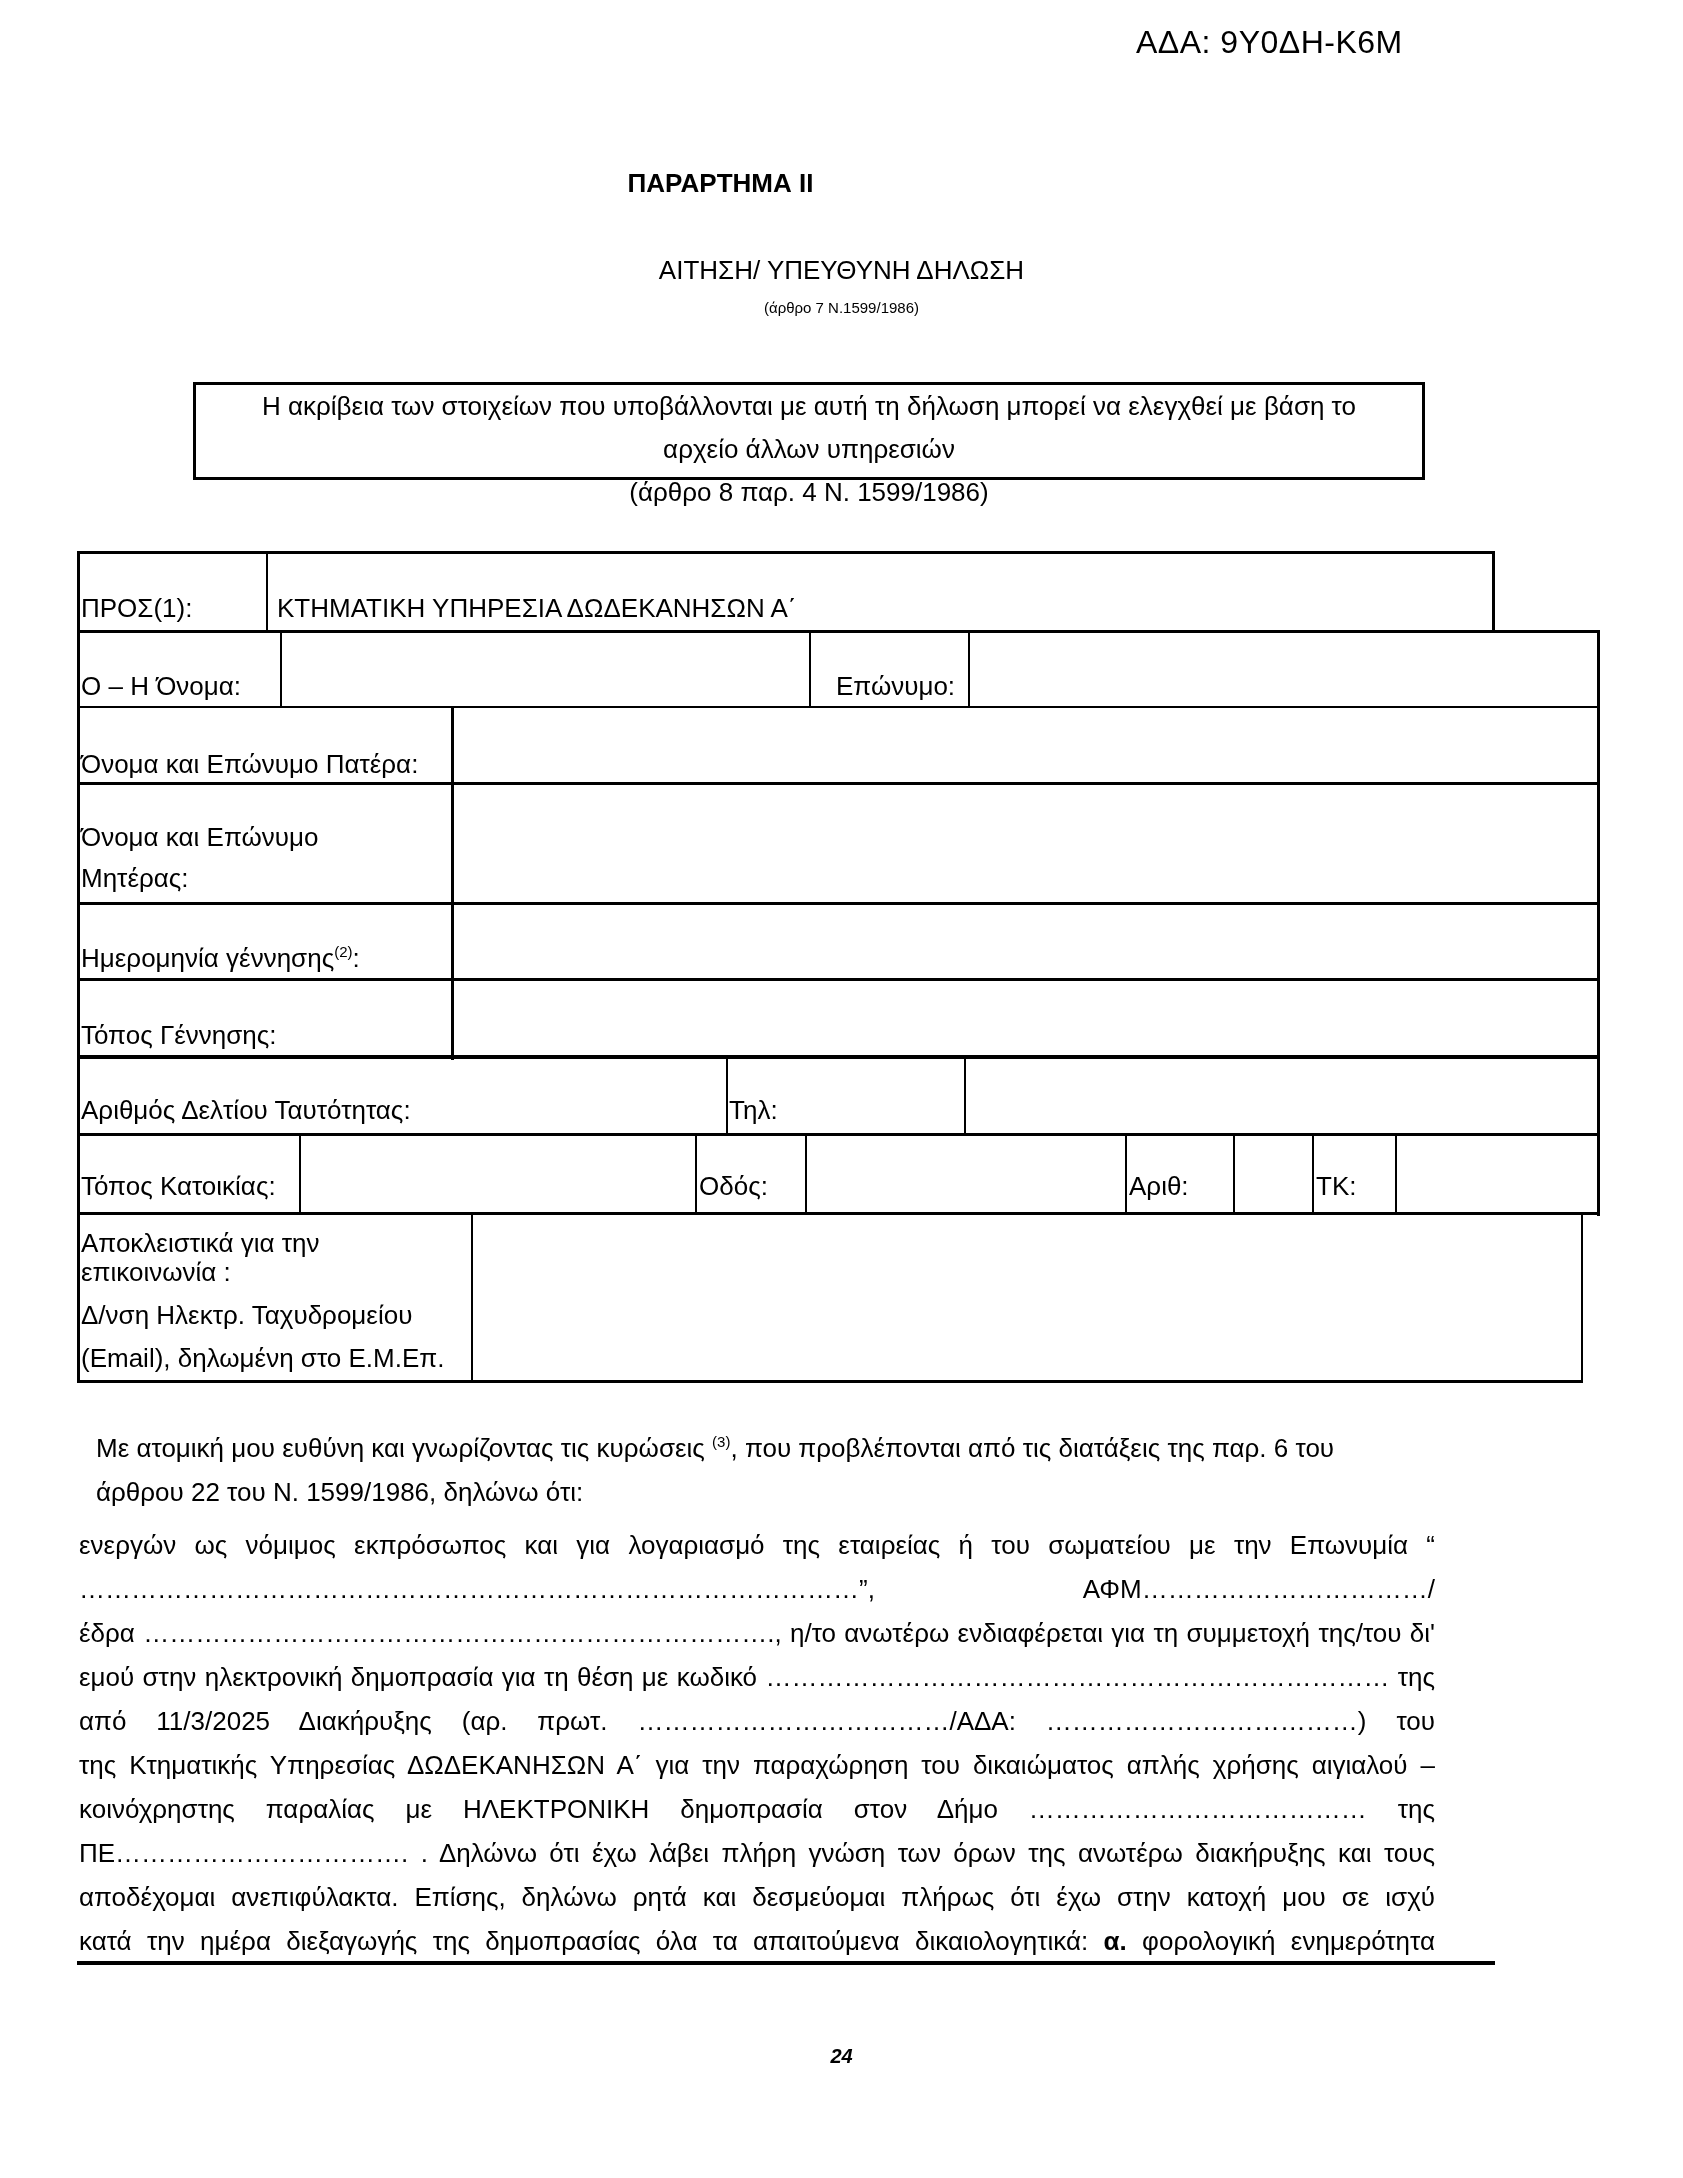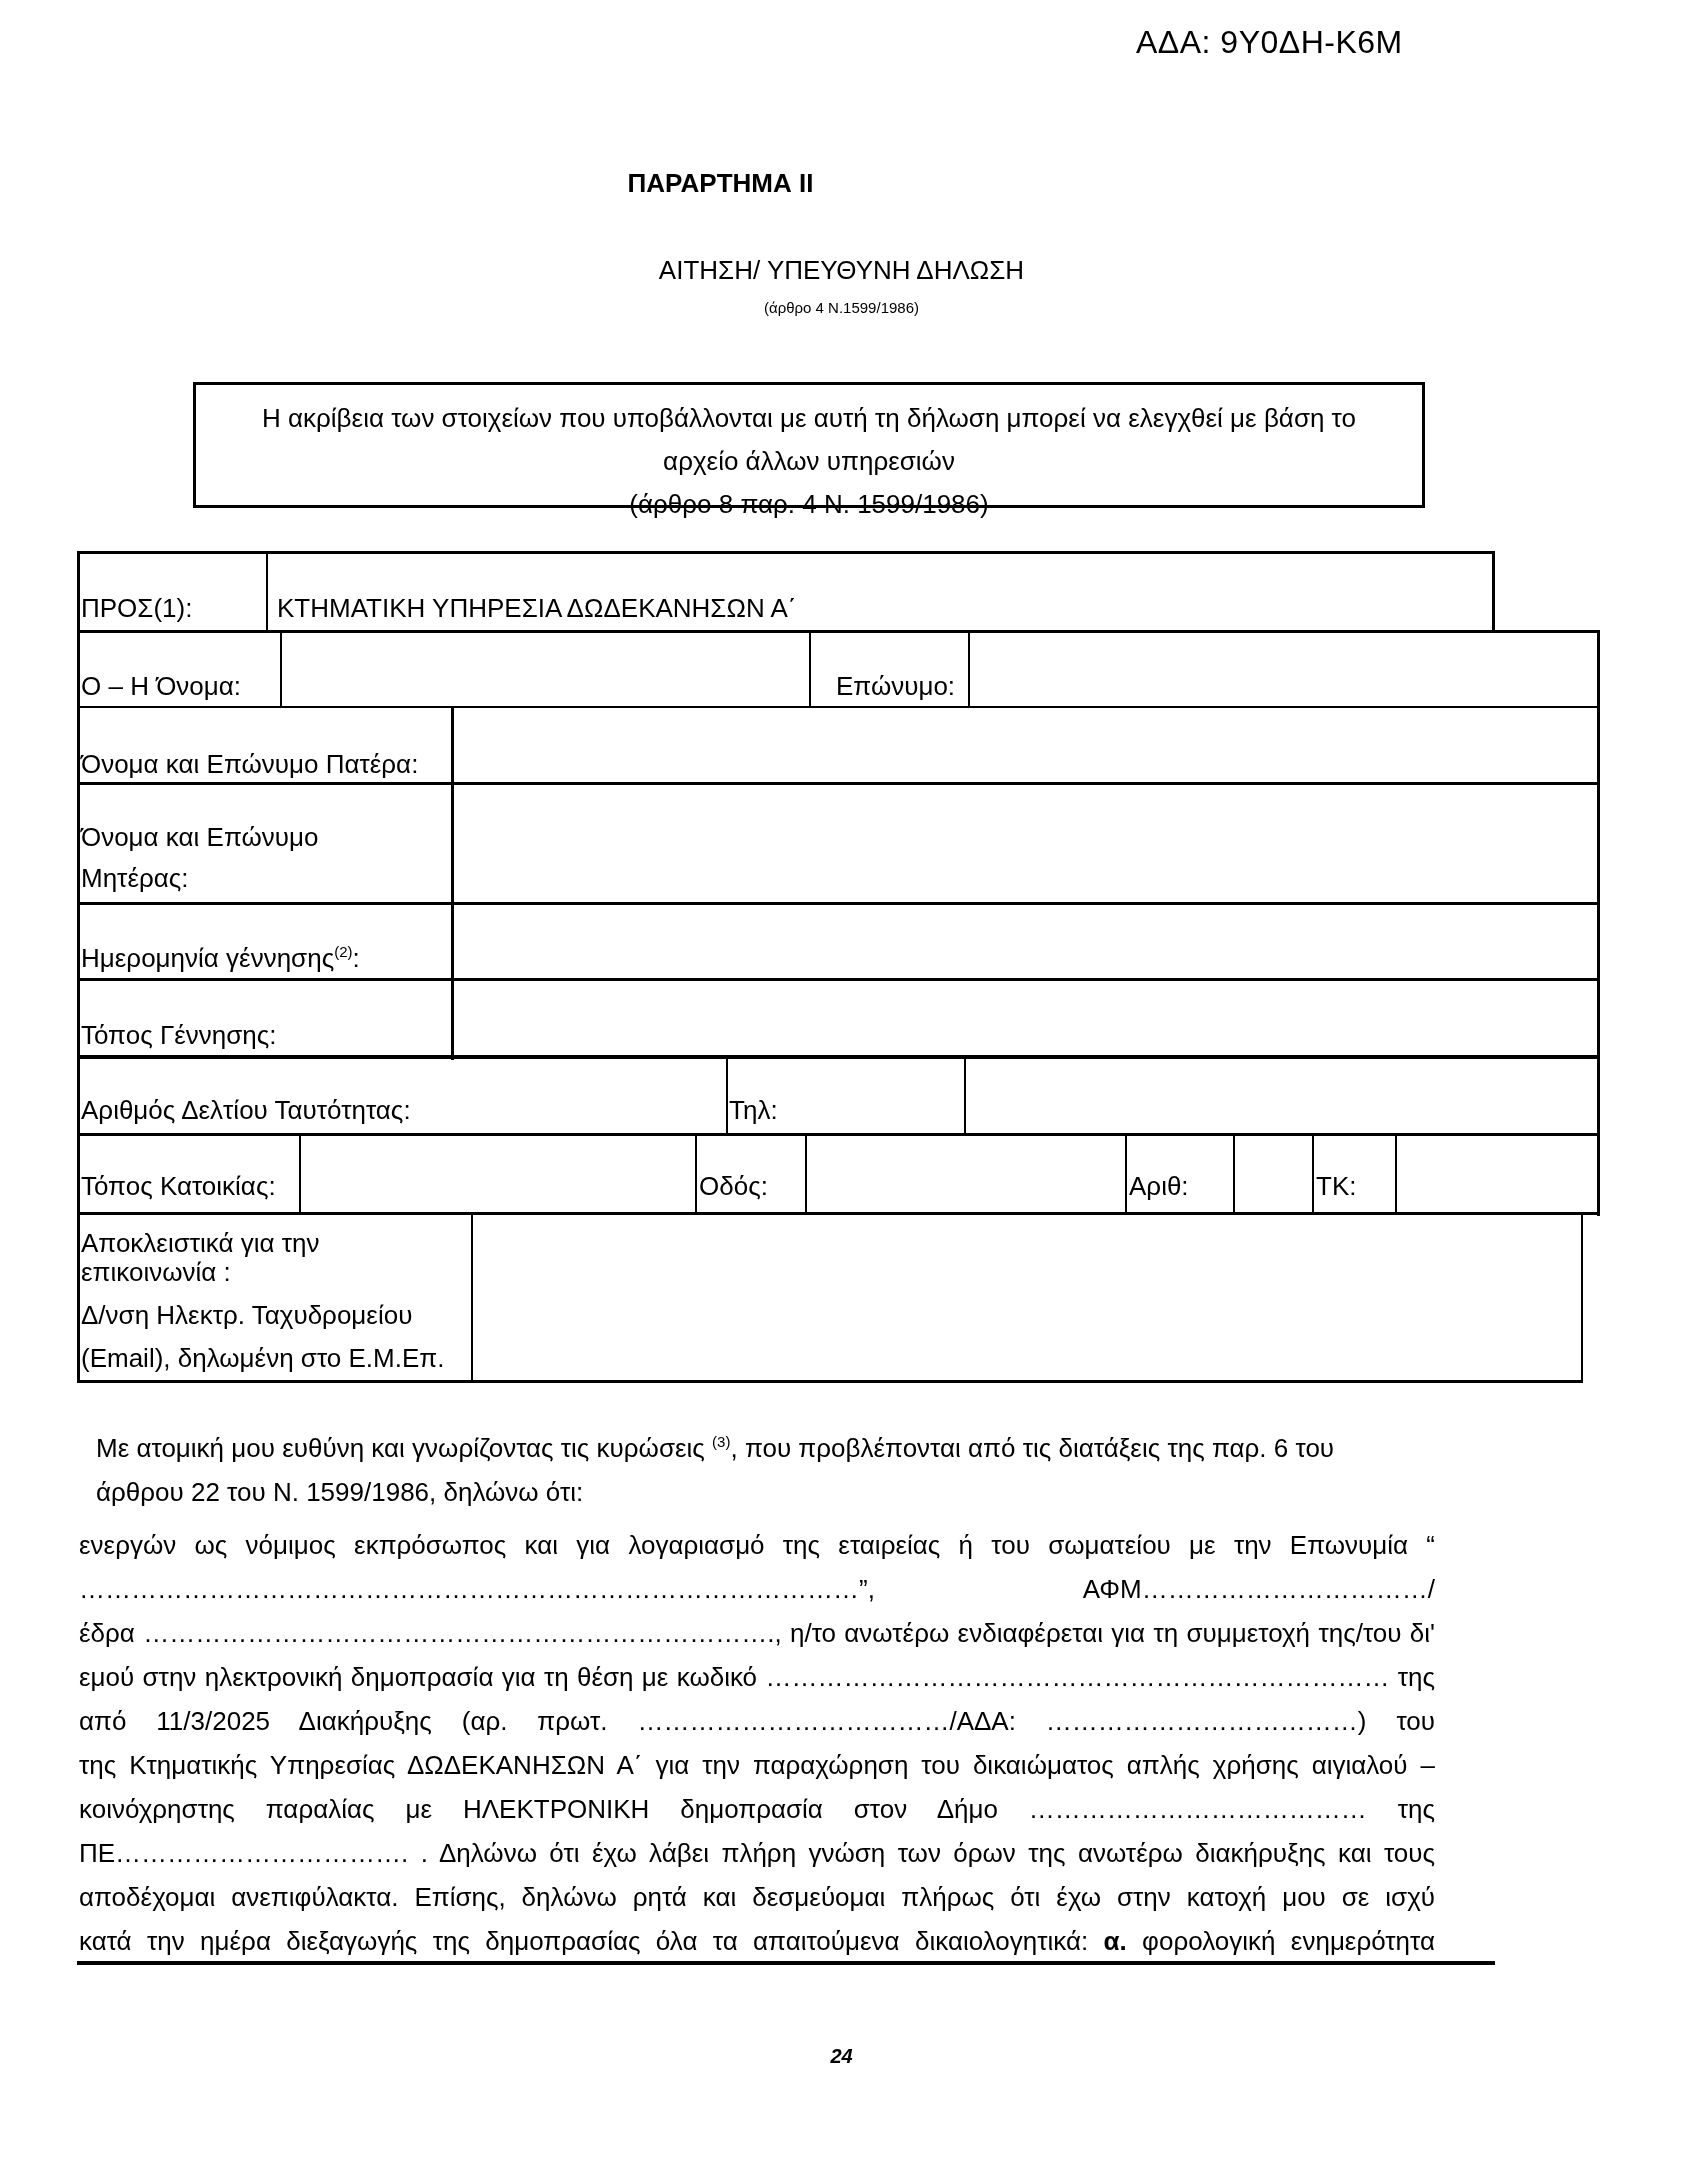--- a/index.html
+++ b/index.html
@@ -5,41 +5,41 @@
   html, body { margin: 0; padding: 0; background: #ffffff; }
   body { width: 1683px; height: 2178px; position: relative; overflow: hidden;
          font-family: "Liberation Sans", sans-serif; color: #000; }
   .abs { position: absolute; }
   .ada { left: 1136px; top: 24px; font-size: 32px; letter-spacing: 0.5px;
          font-family: "Liberation Sans", sans-serif; }
   .annex { left: 0; width: 1441px; top: 168px; text-align: center; font-weight: bold;
            font-size: 26px; font-family: "Liberation Sans Narrow", "Liberation Sans", sans-serif; }
   .title { left: 0; width: 1683px; top: 255px; text-align: center; font-size: 26px; }
   .subtitle { left: 0; width: 1683px; top: 299px; text-align: center; font-size: 15px; }
-  .notice { left: 193px; top: 382px; width: 1232px; height: 126px; border: 3px solid #000;
-            box-sizing: border-box; text-align: center; font-size: 26px; line-height: 43px; padding-top: 12px; }
+  .notice { left: 193px; top: 382px; width: 1232px; height: 98px; border: 3px solid #000;
+            box-sizing: border-box; text-align: center; font-size: 26px; line-height: 43px; padding-top: 0px; }
   .notice div { white-space: nowrap; }
 
   .line { position: absolute; background: #000; }
   .cell-label { position: absolute; font-size: 26px; line-height: 42px; white-space: nowrap; }
   .cell-input { position: absolute; }
   sup { font-size: 15px; vertical-align: 10px; line-height: 0; }
 
   .para { left: 79px; width: 1356px; font-size: 26px; line-height: 44px; }
   .jline { display: block; text-align: justify; text-align-last: justify; height: 44px; overflow: hidden; }
   .pagenum { left: 0; width: 1683px; top: 2045px; text-align: center; font-size: 20px; font-weight: bold; font-style: italic; }
 </style>
 </head>
 <body>
 
 <div class="abs ada">ΑΔΑ: 9Υ0ΔΗ-Κ6Μ</div>
 
 <div class="abs annex">ΠΑΡΑΡΤΗΜΑ ΙΙ</div>
 <div class="abs title">ΑΙΤΗΣΗ/ ΥΠΕΥΘΥΝΗ ΔΗΛΩΣΗ</div>
-<div class="abs subtitle">(άρθρο 4 Ν.1599/1986)</div>
+<div class="abs subtitle">(άρθρο 7 Ν.1599/1986)</div>
 
 <div class="abs notice">
   <div>Η ακρίβεια των στοιχείων που υποβάλλονται με αυτή τη δήλωση μπορεί να ελεγχθεί με βάση το</div>
   <div>αρχείο άλλων υπηρεσιών</div>
   <div>(άρθρο 8 παρ. 4 Ν. 1599/1986)</div>
 </div>
 
 <div>
 
   <div class="line" style="left:77px; top:551px; width:1418px; height:3px;"></div>

